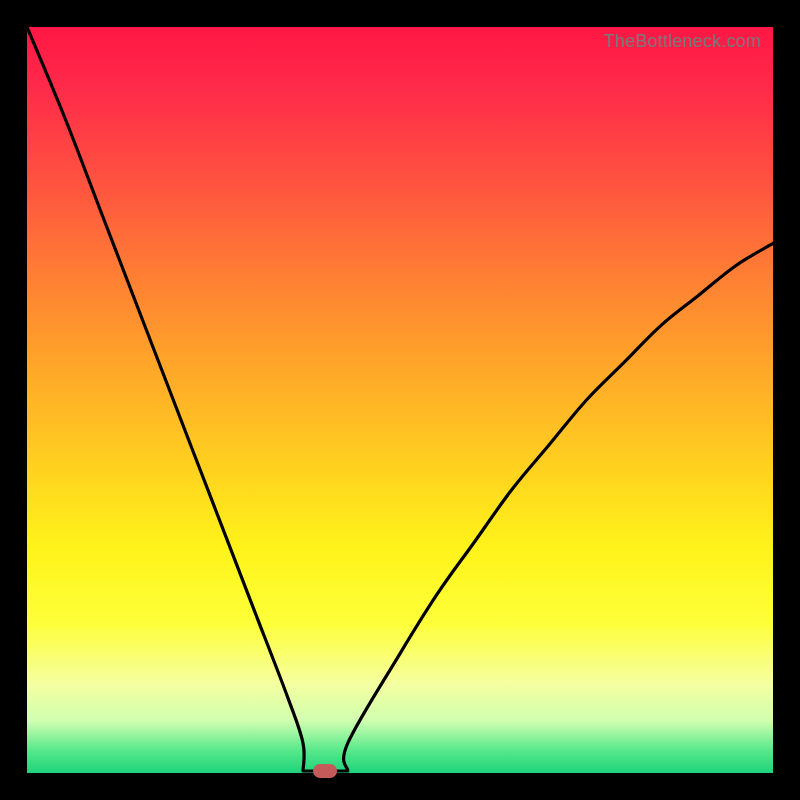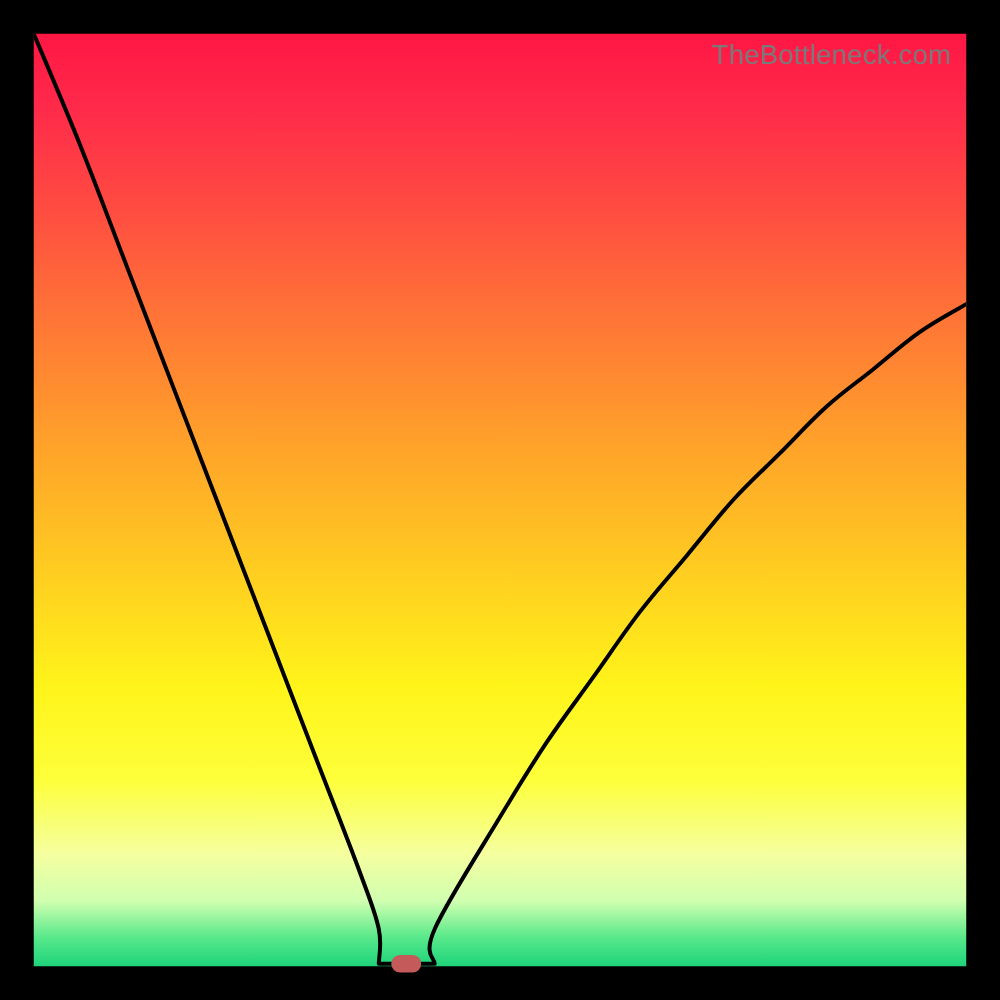--- a/index.html
+++ b/index.html
@@ -30,21 +30,21 @@
       #d0ffb0 93%,
       #56e88a 97%,
       #1ed37a 100%
     );
   }
   .watermark {
     position: absolute;
     top: 4px;
     right: 12px;
     color: #7a7a7a;
-    font-size: 22px;
+    font-size: 18px;
     font-weight: 500;
     letter-spacing: 0.2px;
     user-select: none;
   }
   svg.curve {
     position: absolute;
     left: 0; top: 0;
     width: 746px;
     height: 746px;
   }

